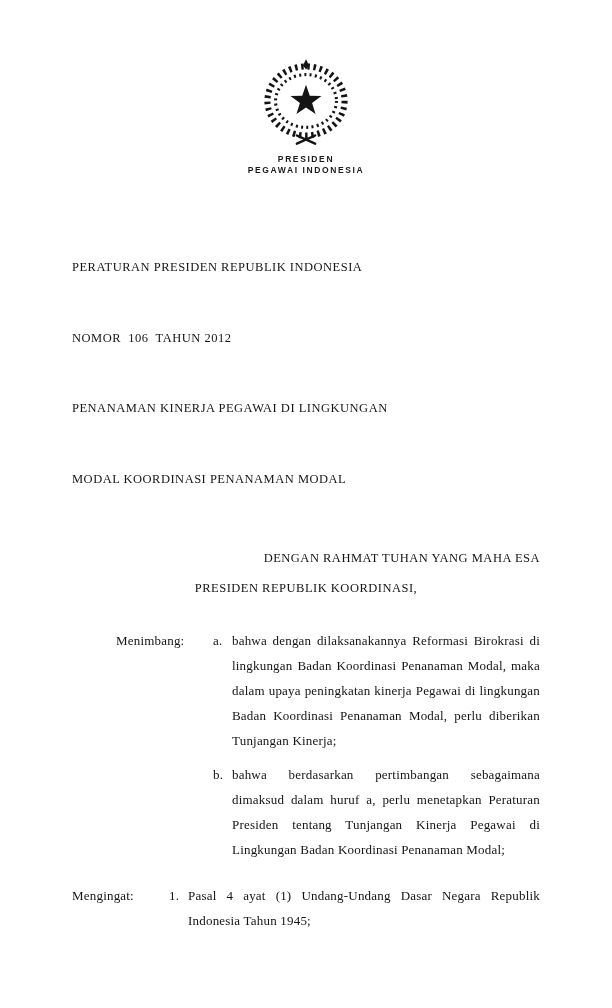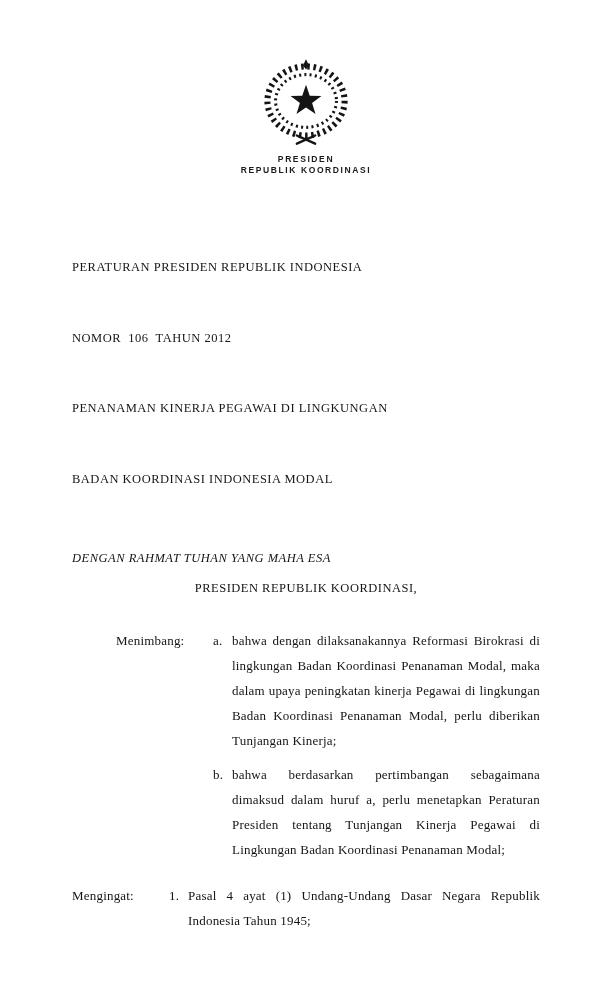--- a/index.html
+++ b/index.html
@@ -30,21 +30,21 @@
   
   .title-block {
     margin-top: 34px;
     text-align: left;
     font-size: 12.5px;
     line-height: 23.5px;
     letter-spacing: 0.5px;
     white-space: pre-wrap;
     color: #161616;
   }
-  .preamble-grace { margin-top: 9px; text-align: left; font-size: 12.5px; letter-spacing: 0.5px; line-height: 23.5px; font-style: italic; }
+  .preamble-grace { margin-top: 9px; text-align: right; font-size: 12.5px; letter-spacing: 0.5px; line-height: 23.5px; }
   .preamble-authority { margin-top: 6px; text-align: center; font-size: 12.5px; letter-spacing: 0.5px; line-height: 23.5px; }
   
   .section {
     display: flex;
     font-size: 13px;
     line-height: 25px;
     letter-spacing: 0.2px;
   }
   .section-menimbang { margin-top: 28px; margin-left: 44px; }
   .section-mengingat { margin-top: 21px; }
@@ -67,29 +67,29 @@
       <ellipse cx="65" cy="44" rx="30" ry="26" fill="none" stroke="#141414" stroke-width="3" stroke-dasharray="2 3.2"></ellipse>
 
       <path d="M65 3 L68 9 L65 13 L62 9 Z" fill="#141414"></path>
 
       <polygon points="65,28 68.7,38.9 80.2,39.1 71,45.9 74.4,56.9 65,50.3 55.6,56.9 59,45.9 49.8,39.1 61.3,38.9" fill="#141414"></polygon>
 
       <path d="M56 86 L74 78 M74 86 L56 78" stroke="#141414" stroke-width="2.4" fill="none" stroke-linecap="round"></path>
     </svg>
     <div class="emblem-caption">
       <div>PRESIDEN</div>
-      <div>REPUBLIK  KOORDINASI</div>
+      <div>PEGAWAI  INDONESIA</div>
     </div>
   </div>
 
   <div class="title-block">
     <div>PERATURAN PRESIDEN REPUBLIK INDONESIA</div>
     <div>NOMOR  106  TAHUN 2012</div>
     <div>PENANAMAN KINERJA PEGAWAI DI LINGKUNGAN</div>
-    <div>BADAN KOORDINASI INDONESIA MODAL</div>
+    <div>MODAL KOORDINASI PENANAMAN MODAL</div>
   </div>
 
   <div class="preamble-grace">DENGAN RAHMAT TUHAN YANG MAHA ESA</div>
   <div class="preamble-authority">PRESIDEN REPUBLIK KOORDINASI,</div>
 
   <div class="section section-menimbang">
     <div class="section-label">Menimbang:</div>
     <div class="section-items">
       <div class="item">
         <div class="item-marker">a.</div>

